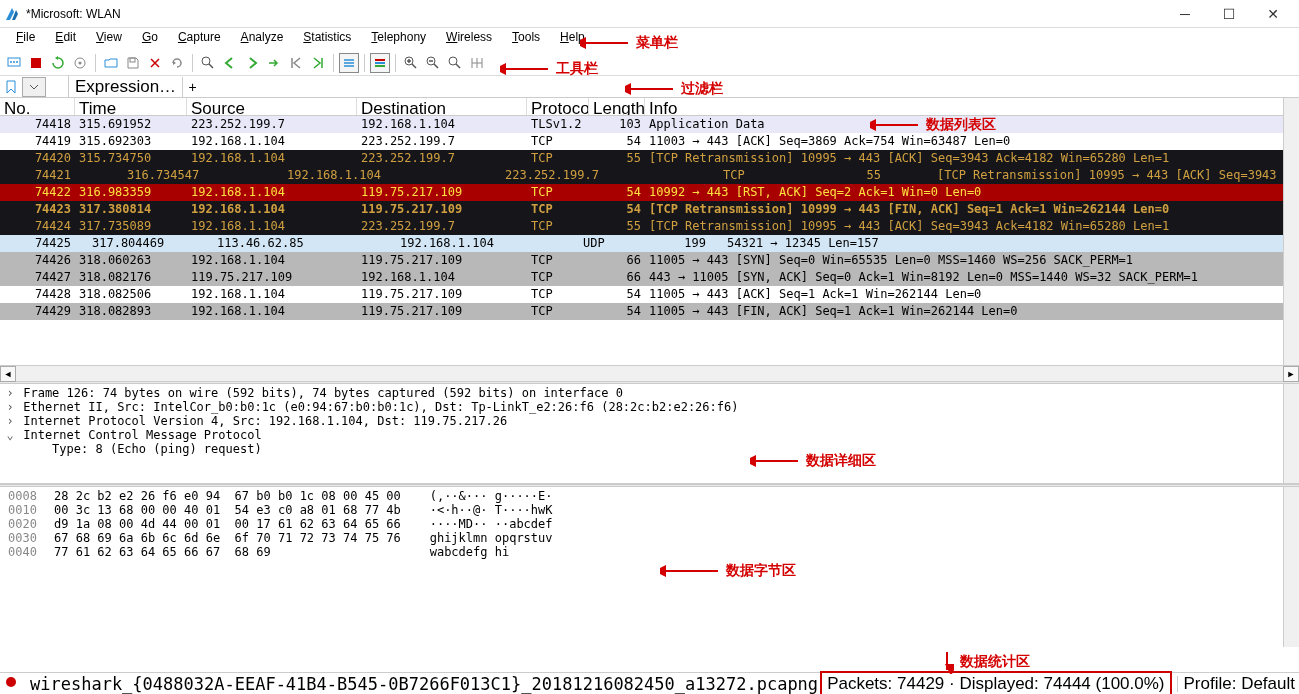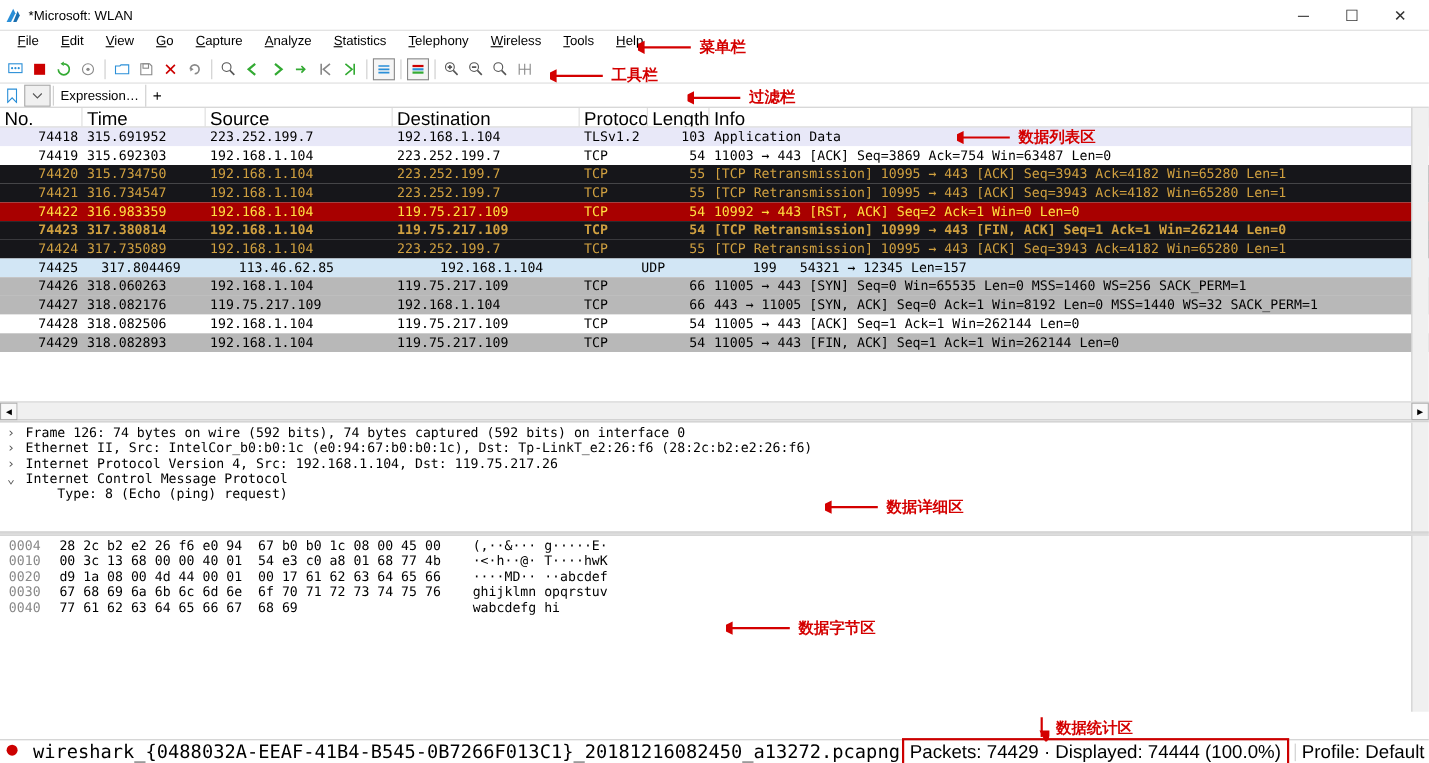--- a/index.html
+++ b/index.html
@@ -20,21 +20,21 @@
 .toolbar { display: flex; align-items: center; height: 26px; padding: 0 4px; gap: 2px; border-bottom: 1px solid #ddd; }
 .tbtn { width: 20px; height: 20px; display: flex; align-items: center; justify-content: center; border: 1px solid transparent; }
 .tbtn.square { border: 1px solid #888; background: #f5f5f5; }
 .tsep { width: 1px; height: 18px; background: #ccc; margin: 0 3px; }
 
 
 .filterbar { display: flex; align-items: center; height: 22px; border-bottom: 1px solid #ccc; }
 .filter-icon { width: 18px; height: 18px; display:flex; align-items:center; justify-content:center; margin:0 2px; }
 .filter-input { flex: 1; height: 20px; border: none; outline: none; font-family: Consolas, monospace; font-size: 12px; padding: 0 4px; color: #888; }
 .filter-drop { width: 24px; height: 20px; border: 1px solid #aaa; display:flex; align-items:center; justify-content:center; background:#f0f0f0; margin-right:2px; }
-.expr-btn { padding: 2px 6px; font-size: 12px; border-left: 1px solid #ccc; }
+.expr-btn { padding: 2px 6px; font-size: 17px; border-left: 1px solid #ccc; margin-left: 20px; }
 .plus-btn { width: 20px; height: 20px; display:flex; align-items:center; justify-content:center; font-size: 14px; border-left:1px solid #ccc; }
 
 
 .packetlist { height: 267px; overflow: hidden; position: relative; font-family: Consolas, monospace; font-size: 12px; }
 .plheader { display: flex; background: #fff; border-bottom: 1px solid #ccc; height: 18px; }
 .plheader div { border-right: 1px solid #ddd; padding: 1px 4px; font-family: "Segoe UI", sans-serif; font-size: 17px; overflow: hidden; white-space: nowrap; }
 .plrow { display: flex; height: 17px; line-height: 17px; }
 .plrow div { padding: 0 4px; overflow: hidden; white-space: nowrap; }
 .col-no { width: 75px; text-align: right; }
 .col-time { width: 112px; }
@@ -266,21 +266,21 @@
       </div>
       <div class="plrow" style="background: rgb(22, 22, 26); color: rgb(208, 160, 64);">
         <div class="col-no">74420</div>
         <div class="col-time">315.734750</div>
         <div class="col-src">192.168.1.104</div>
         <div class="col-dst">223.252.199.7</div>
         <div class="col-proto">TCP</div>
         <div class="col-len">55</div>
         <div class="col-info">[TCP Retransmission] 10995 → 443 [ACK] Seq=3943 Ack=4182 Win=65280 Len=1</div>
       </div>
-      <div class="plrow" style="background: rgb(22, 22, 26); color: rgb(208, 160, 64);">
+      <div class="plrow" style="background: rgb(22, 22, 26); color: rgb(208, 160, 64); gap: 48px;">
         <div class="col-no">74421</div>
         <div class="col-time">316.734547</div>
         <div class="col-src">192.168.1.104</div>
         <div class="col-dst">223.252.199.7</div>
         <div class="col-proto">TCP</div>
         <div class="col-len">55</div>
         <div class="col-info">[TCP Retransmission] 10995 → 443 [ACK] Seq=3943 Ack=4182 Win=65280 Len=1</div>
       </div>
       <div class="plrow" style="background: rgb(168, 0, 0); color: rgb(255, 224, 64);">
         <div class="col-no">74422</div>
@@ -371,21 +371,21 @@
     <div class="row"><span class="chev">›</span> Ethernet II, Src: IntelCor_b0:b0:1c (e0:94:67:b0:b0:1c), Dst: Tp-LinkT_e2:26:f6 (28:2c:b2:e2:26:f6)</div>
     <div class="row"><span class="chev">›</span> Internet Protocol Version 4, Src: 192.168.1.104, Dst: 119.75.217.26</div>
     <div class="row"><span class="chev">⌄</span> Internet Control Message Protocol</div>
     <div class="row"><span class="chev"> </span>     Type: 8 (Echo (ping) request)</div>
   </div>
 
 <div class="splitter"></div>
 
 <div class="bytes" id="bytes">
   <div class="vscroll-stub"></div>
-<div class="brow"><span class="off">0004</span>28 2c b2 e2 26 f6 e0 94  67 b0 b0 1c 08 00 45 00    (,··&amp;··· g·····E·</div>
+<div class="brow"><span class="off">0008</span>28 2c b2 e2 26 f6 e0 94  67 b0 b0 1c 08 00 45 00    (,··&amp;··· g·····E·</div>
     <div class="brow"><span class="off">0010</span>00 3c 13 68 00 00 40 01  54 e3 c0 a8 01 68 77 4b    ·&lt;·h··@· T····hwK</div>
     <div class="brow"><span class="off">0020</span>d9 1a 08 00 4d 44 00 01  00 17 61 62 63 64 65 66    ····MD·· ··abcdef</div>
     <div class="brow"><span class="off">0030</span>67 68 69 6a 6b 6c 6d 6e  6f 70 71 72 73 74 75 76    ghijklmn opqrstuv</div>
     <div class="brow"><span class="off">0040</span>77 61 62 63 64 65 66 67  68 69                      wabcdefg hi</div>
   </div>
 
 <div class="statusbar">
   <span><svg width="14" height="14">
         <circle cx="7" cy="7" r="5" fill="#c00"></circle>
       </svg></span>

